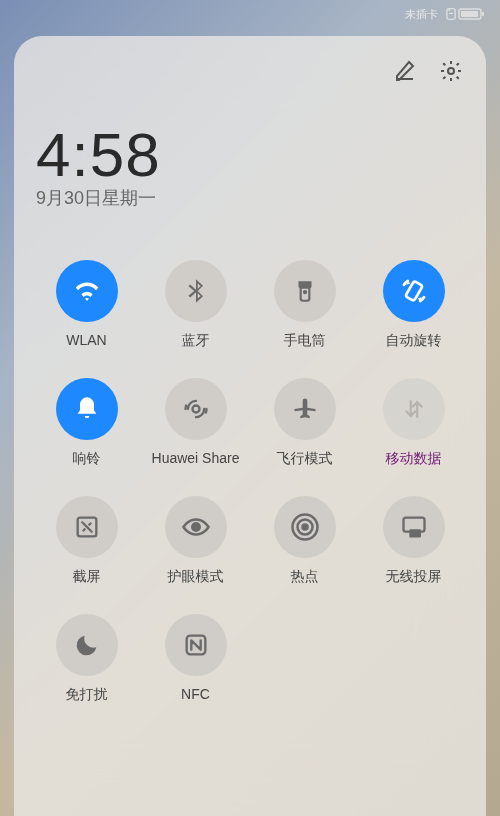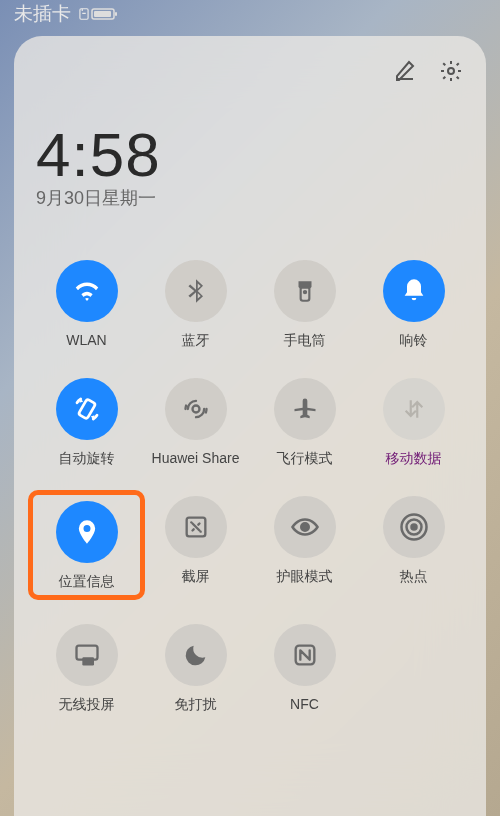--- a/index.html
+++ b/index.html
@@ -8,22 +8,22 @@
     font-family: -apple-system, "PingFang SC", "Microsoft YaHei", sans-serif;
     background: linear-gradient(135deg, #7a8fb5 0%, #a8b5c5 30%, #c5b8a0 60%, #b5a890 100%);
     position: relative;
   }
   .status-bar {
     height: 28px;
     display: flex;
     align-items: center;
     padding: 14px 14px;
     color: #e8e8e8;
-    font-size: 19px;
-    justify-content: flex-start;
+    font-size: 11px;
+    justify-content: flex-end;
   }
   .status-left { display: flex; align-items: center; gap: 6px; }
   .status-right { display: flex; align-items: center; gap: 8px; }
   .battery-icon { display: inline-flex; align-items: center; }
   .panel {
     position: absolute;
     top: 36px; left: 14px; right: 14px; bottom: 0;
     background: rgba(235, 232, 228, 0.78);
     backdrop-filter: blur(30px);
     border-radius: 28px 28px 0 0;
@@ -150,37 +150,37 @@
           <svg width="26" height="26" viewBox="0 0 24 24" fill="none" stroke="currentColor" stroke-width="2">
             <rect x="8" y="8" width="8" height="13" rx="2"></rect>
             <path d="M7 4h10v4l-1 1H8l-1-1V4z" fill="currentColor"></path>
             <circle cx="12" cy="13" r="1" fill="currentColor"></circle>
           </svg>
         </div>
         <div class="toggle-label">手电筒</div>
       </div>
       <div class="toggle">
         <div class="toggle-icon active">
-          <svg width="28" height="28" viewBox="0 0 24 24" fill="currentColor">
-            <path d="M12 2a6 6 0 00-6 6v5l-2 3h16l-2-3V8a6 6 0 00-6-6zm-2 16a2 2 0 104 0h-4z"></path>
-          </svg>
-        </div>
-        <div class="toggle-label">响铃</div>
-      </div>
-      <div class="toggle">
-        <div class="toggle-icon active">
           <svg width="30" height="30" viewBox="0 0 24 24" fill="none" stroke="currentColor" stroke-width="2.2">
             <rect x="8" y="5" width="8" height="14" rx="2" transform="rotate(30 12 12)"></rect>
             <path d="M4 7a9 9 0 013-3M20 17a9 9 0 01-3 3" stroke-linecap="round"></path>
             <path d="M7 4l-1 3 3-1M17 20l1-3-3 1" fill="currentColor" stroke="none"></path>
           </svg>
         </div>
         <div class="toggle-label">自动旋转</div>
       </div>
       <div class="toggle">
+        <div class="toggle-icon active">
+          <svg width="28" height="28" viewBox="0 0 24 24" fill="currentColor">
+            <path d="M12 2a6 6 0 00-6 6v5l-2 3h16l-2-3V8a6 6 0 00-6-6zm-2 16a2 2 0 104 0h-4z"></path>
+          </svg>
+        </div>
+        <div class="toggle-label">响铃</div>
+      </div>
+      <div class="toggle">
         <div class="toggle-icon">
           <svg width="28" height="28" viewBox="0 0 24 24" fill="none" stroke="currentColor" stroke-width="2">
             <circle cx="12" cy="12" r="3"></circle>
             <path d="M12 5a7 7 0 00-7 7M12 19a7 7 0 007-7" stroke-linecap="round"></path>
             <path d="M5 12a7 7 0 017 7M19 12a7 7 0 01-7-7" stroke-opacity="0"></path>
             <path d="M3 12c0-1 .2-2 .5-3M21 12c0 1-.2 2-.5 3" stroke-linecap="round"></path>
           </svg>
         </div>
         <div class="toggle-label">Huawei Share</div>
       </div>
@@ -193,28 +193,20 @@
         <div class="toggle-label">飞行模式</div>
       </div>
       <div class="toggle">
         <div class="toggle-icon dim">
           <svg width="26" height="26" viewBox="0 0 24 24" fill="currentColor">
             <path d="M8 4v12l-3-3-1.4 1.4L9 19.8l5.4-5.4L13 13l-3 3V4H8zm8 16V8l3 3 1.4-1.4L15 4.2 9.6 9.6 11 11l3-3v12h2z"></path>
           </svg>
         </div>
         <div class="toggle-label dim">移动数据</div>
       </div>
-      <div class="toggle highlight">
-        <div class="toggle-icon active">
-          <svg width="28" height="28" viewBox="0 0 24 24" fill="currentColor">
-            <path d="M12 2a7 7 0 00-7 7c0 5 7 13 7 13s7-8 7-13a7 7 0 00-7-7zm0 10a3 3 0 110-6 3 3 0 010 6z"></path>
-          </svg>
-        </div>
-        <div class="toggle-label">位置信息</div>
-      </div>
       <div class="toggle">
         <div class="toggle-icon">
           <svg width="28" height="28" viewBox="0 0 24 24" fill="none" stroke="currentColor" stroke-width="2">
             <rect x="4" y="4" width="16" height="16" rx="2"></rect>
             <path d="M9 9l6 6M15 9l-1 1M9 15l1-1" stroke-linecap="round"></path>
             <circle cx="8" cy="8" r="1" fill="currentColor" stroke="none"></circle>
             <circle cx="16" cy="16" r="1" fill="currentColor" stroke="none"></circle>
           </svg>
         </div>
         <div class="toggle-label">截屏</div>

